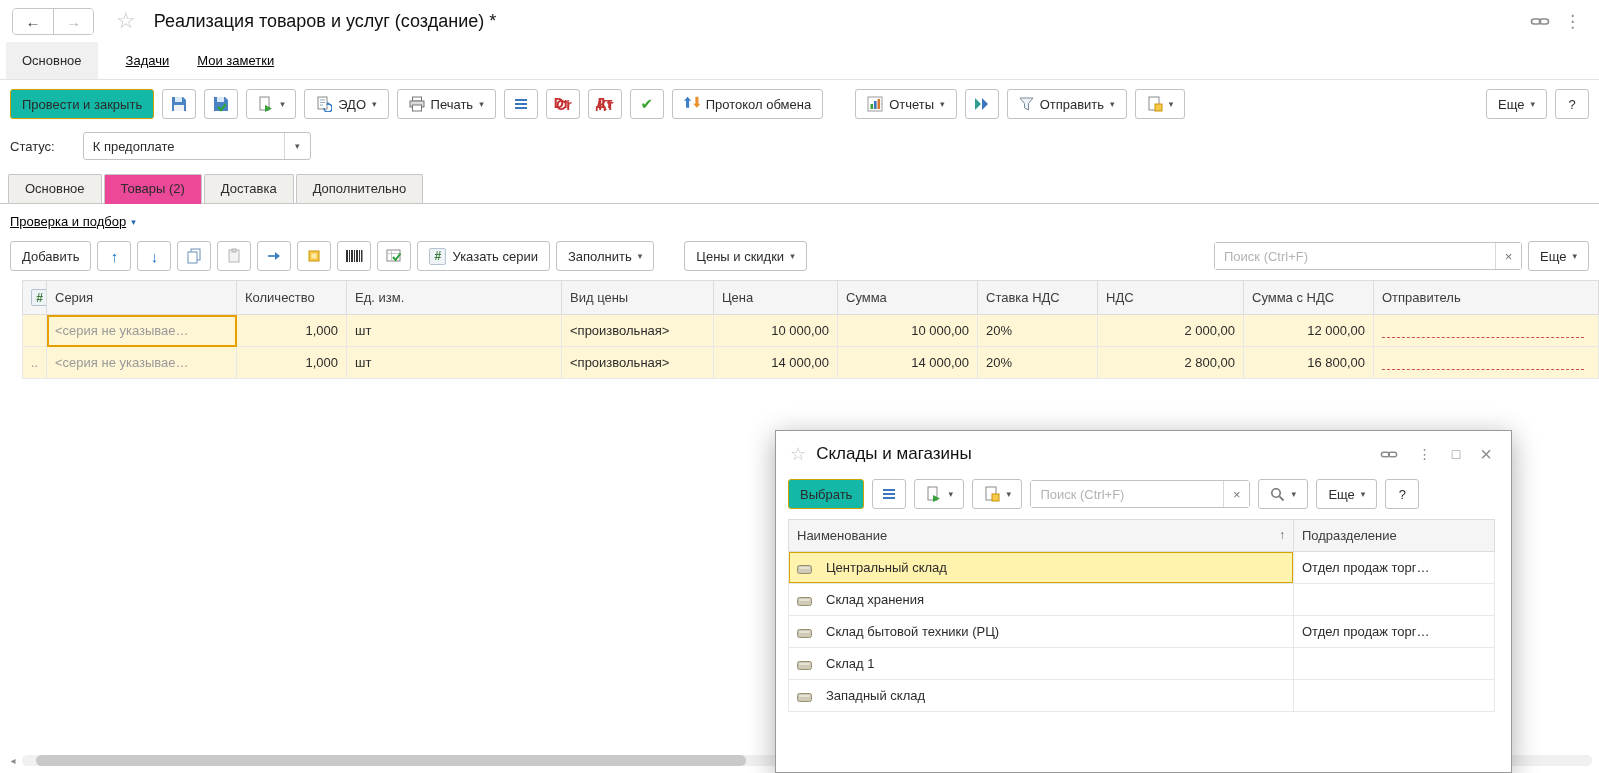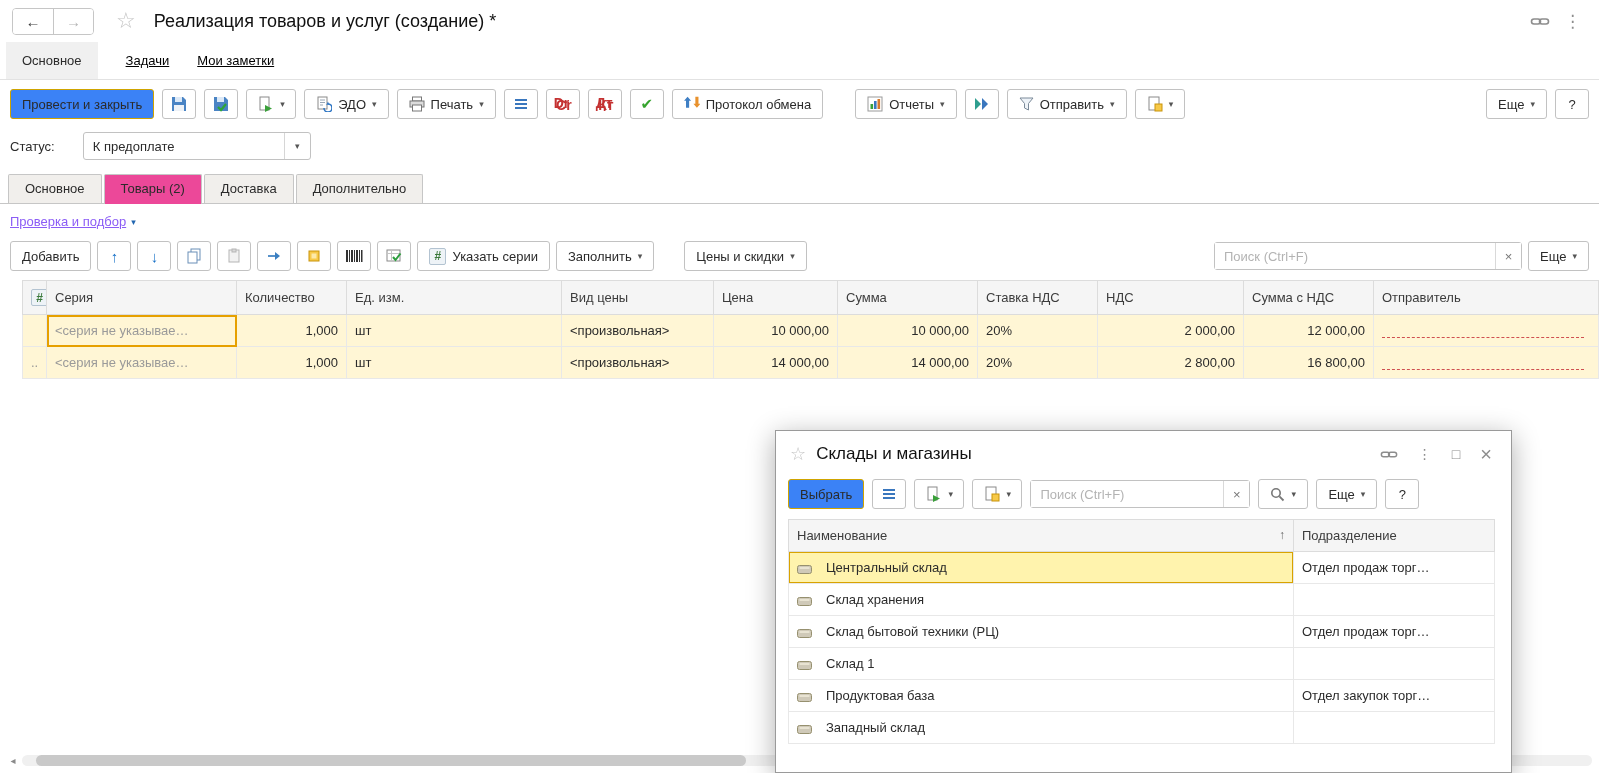--- a/index.html
+++ b/index.html
@@ -19,21 +19,21 @@
   .tb-icon{color:#8d8d8d;cursor:pointer;display:flex;align-items:center}
   .dots{font-size:17px;padding:0 6px;color:#8d8d8d;cursor:pointer}
 
   
   .navrow{display:flex;align-items:stretch;gap:28px;padding-left:6px;height:38px;border-bottom:1px solid #e2e2e2}
   .nav-current{display:flex;align-items:center;background:#f0f0f0;padding:0 16px;color:#2b2b2b;cursor:pointer}
   .nav-link{display:flex;align-items:center;color:#000000;text-decoration:underline;cursor:pointer}
 
   
   .btn{display:inline-flex;align-items:center;gap:6px;height:30px;padding:0 11px;background:#fff;border:1px solid #c2c2c2;border-radius:3px;font-size:13px;color:#2b2b2b;cursor:pointer;white-space:nowrap;font-family:inherit}
-  .btn-primary{background:#3b82f6;border-color:#cfa400}
+  .btn-primary{background:#14b8a6;border-color:#cfa400}
   .icon-btn{padding:0;width:34px;justify-content:center}
   .caret-btn{width:50px}
   .caret{font-size:9px;color:#555}
   .ml16{}
   .ml24{margin-left:24px}
   .mlauto{margin-left:auto}
   .toolbar{display:flex;align-items:center;gap:8px;padding:9px 10px}
   .drcr{position:relative;width:20px;height:20px;display:inline-block}
   .drcr b{position:absolute;font-size:14px;font-weight:700;color:#c43131;line-height:1;font-style:normal}
   .drcr b.first{top:2px;left:1px}
@@ -46,21 +46,21 @@
   .combo-value{flex:1;display:flex;align-items:center;padding:0 9px}
   .combo-caret{width:26px;display:flex;align-items:center;justify-content:center;border-left:1px solid #d6d6d6;font-size:9px;color:#555}
 
   
   .tabstrip{display:flex;align-items:flex-end;padding-left:8px;border-bottom:1px solid #c6c6c6;height:32px}
   .tab{padding:6px 16px 7px;background:#f1efec;border:1px solid #c6c6c6;border-bottom:none;margin-right:2px;cursor:pointer;border-radius:2px 2px 0 0}
   .tab.active{background:#ec4899;position:relative;top:1px;padding-bottom:8px}
 
   
   .linkrow{display:flex;align-items:center;gap:5px;padding:10px 10px 8px}
-  .link{color:#8b5cf6;text-decoration:underline;cursor:pointer}
+  .link{color:#000000;text-decoration:underline;cursor:pointer}
   .link-caret{color:#2166b0;font-size:9px}
 
   
   .tbl-toolbar{display:flex;align-items:center;gap:6px;padding:4px 10px 9px}
   .arrow-blue{color:#1c74c9;font-weight:bold;font-size:15px}
   .search{display:flex;align-items:center;height:28px;border:1px solid #c2c2c2;border-radius:3px;background:#fff}
   .search input{border:none;outline:none;height:100%;flex:1;padding:0 9px;font:inherit;color:#333;min-width:0}
   .search input::placeholder{color:#b3b3b3}
   .search .clear{width:26px;height:100%;border:none;border-left:1px solid #d9d9d9;background:#fff;color:#777;font-size:13px;cursor:pointer}
   .search.main{width:308px;margin-left:auto}
@@ -594,34 +594,20 @@
         </tr>
         <tr>
           <td>
             <span class="cellflex">
                 <span>
                   <svg width="15" height="11" viewBox="0 0 15 11">
                     <rect x="0.5" y="1.5" width="14" height="8" rx="2" fill="#cfc9b8" stroke="#96906f"></rect>
                     <rect x="2.5" y="3" width="10" height="2" fill="#e8e3d2"></rect>
                   </svg>
                 </span>
-                <span>Продуктовая база</span>
-              </span>
-          </td>
-          <td>Отдел закупок торг…</td>
-        </tr>
-        <tr>
-          <td>
-            <span class="cellflex">
-                <span>
-                  <svg width="15" height="11" viewBox="0 0 15 11">
-                    <rect x="0.5" y="1.5" width="14" height="8" rx="2" fill="#cfc9b8" stroke="#96906f"></rect>
-                    <rect x="2.5" y="3" width="10" height="2" fill="#e8e3d2"></rect>
-                  </svg>
-                </span>
                 <span>Западный склад</span>
               </span>
           </td>
           <td></td>
         </tr>
       </tbody>
     </table>
   </section>
 
 </div>

